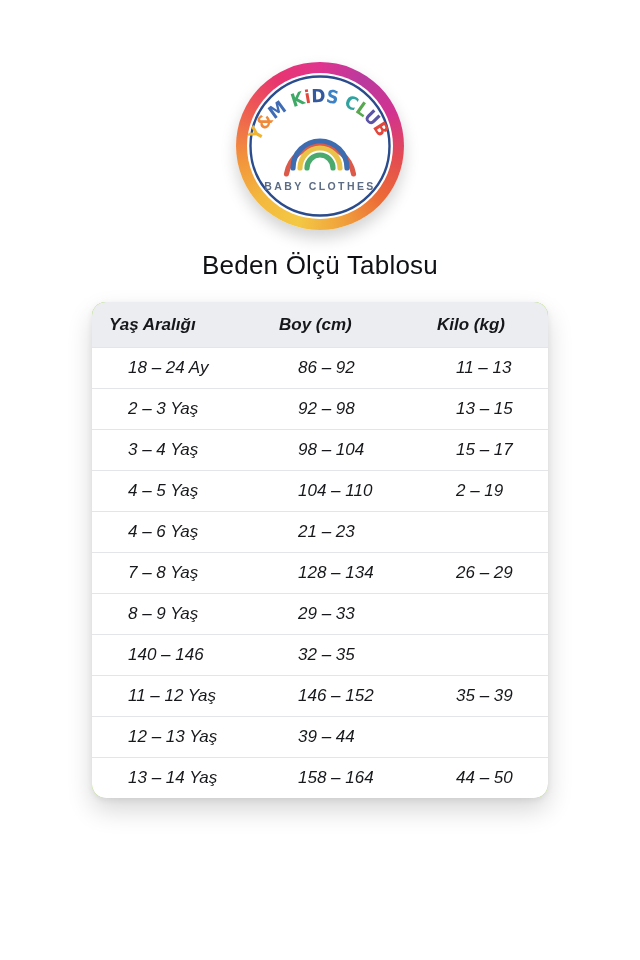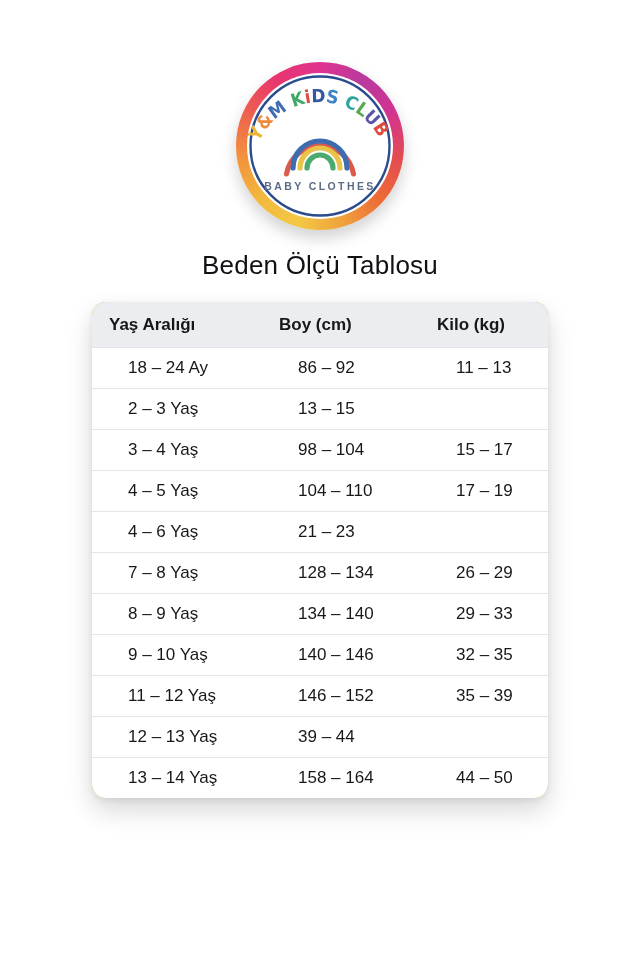--- a/index.html
+++ b/index.html
@@ -39,20 +39,21 @@
     font-size:26px; font-weight:400; color:#101114;
     letter-spacing:.2px;
   }
 
   
   .card {
     width:456px; margin:21px auto 12px;
     background:#84cc16; border-radius:14px;
     box-shadow:0 12px 26px rgba(0,0,0,.16), 0 2px 6px rgba(0,0,0,.07);
     overflow:hidden;
+    font-style:italic;
   }
   .thead, .tr {
     display:grid;
     grid-template-columns:170px 158px 1fr;
     align-items:center;
     padding-left:17px;
   }
   .thead {
     height:45px; background:#ecedf0;
   }
@@ -98,55 +99,54 @@
     </div>
     <div id="tbody">
   <div class="tr">
     <div class="td">18 – 24 Ay</div>
     <div class="td">86 – 92</div>
     <div class="td">11 – 13</div>
   </div>
 
   <div class="tr">
     <div class="td">2 – 3 Yaş</div>
+    <div class="td">92 – 98</div>
     <div class="td">13 – 15</div>
   </div>
 
   <div class="tr">
     <div class="td">3 – 4 Yaş</div>
     <div class="td">98 – 104</div>
     <div class="td">15 – 17</div>
   </div>
 
   <div class="tr">
     <div class="td">4 – 5 Yaş</div>
     <div class="td">104 – 110</div>
-    <div class="td">17 – 19</div>
+    <div class="td">2 – 19</div>
   </div>
 
   <div class="tr">
     <div class="td">4 – 6 Yaş</div>
     <div class="td">21 – 23</div>
   </div>
 
 
   <div class="tr">
     <div class="td">7 – 8 Yaş</div>
     <div class="td">128 – 134</div>
     <div class="td">26 – 29</div>
   </div>
 
   <div class="tr">
     <div class="td">8 – 9 Yaş</div>
-    <div class="td">134 – 140</div>
     <div class="td">29 – 33</div>
   </div>
 
   <div class="tr">
-    <div class="td">9 – 10 Yaş</div>
     <div class="td">140 – 146</div>
     <div class="td">32 – 35</div>
   </div>
 
   <div class="tr">
     <div class="td">11 – 12 Yaş</div>
     <div class="td">146 – 152</div>
     <div class="td">35 – 39</div>
   </div>
 

